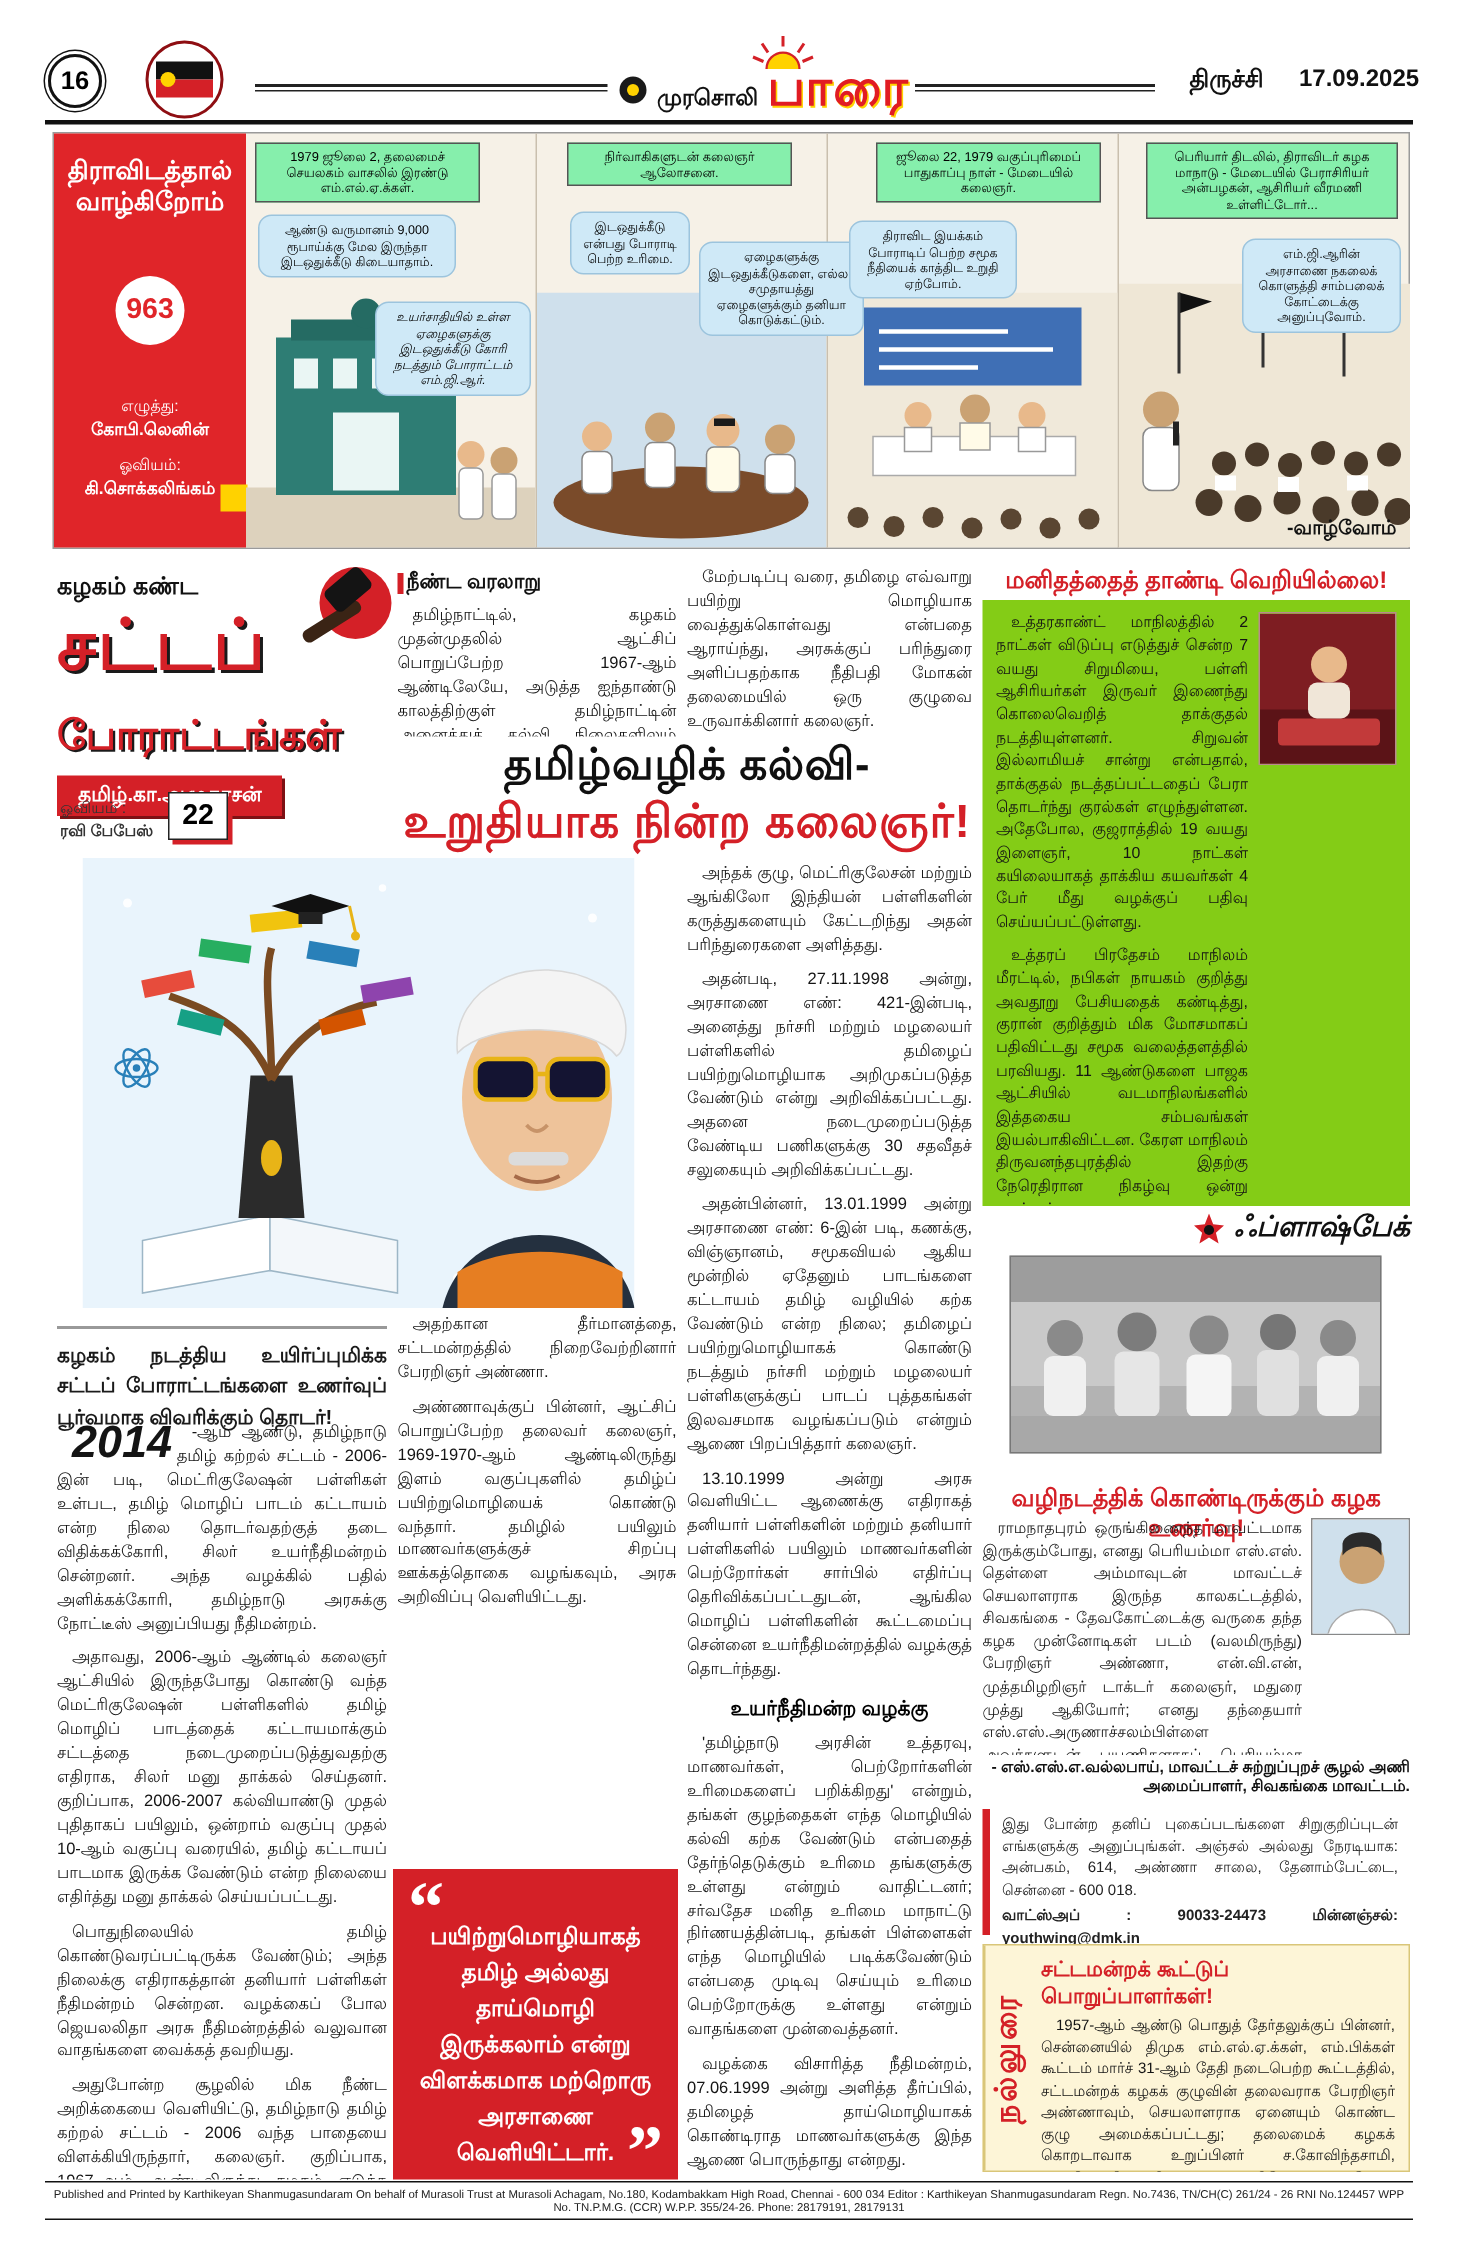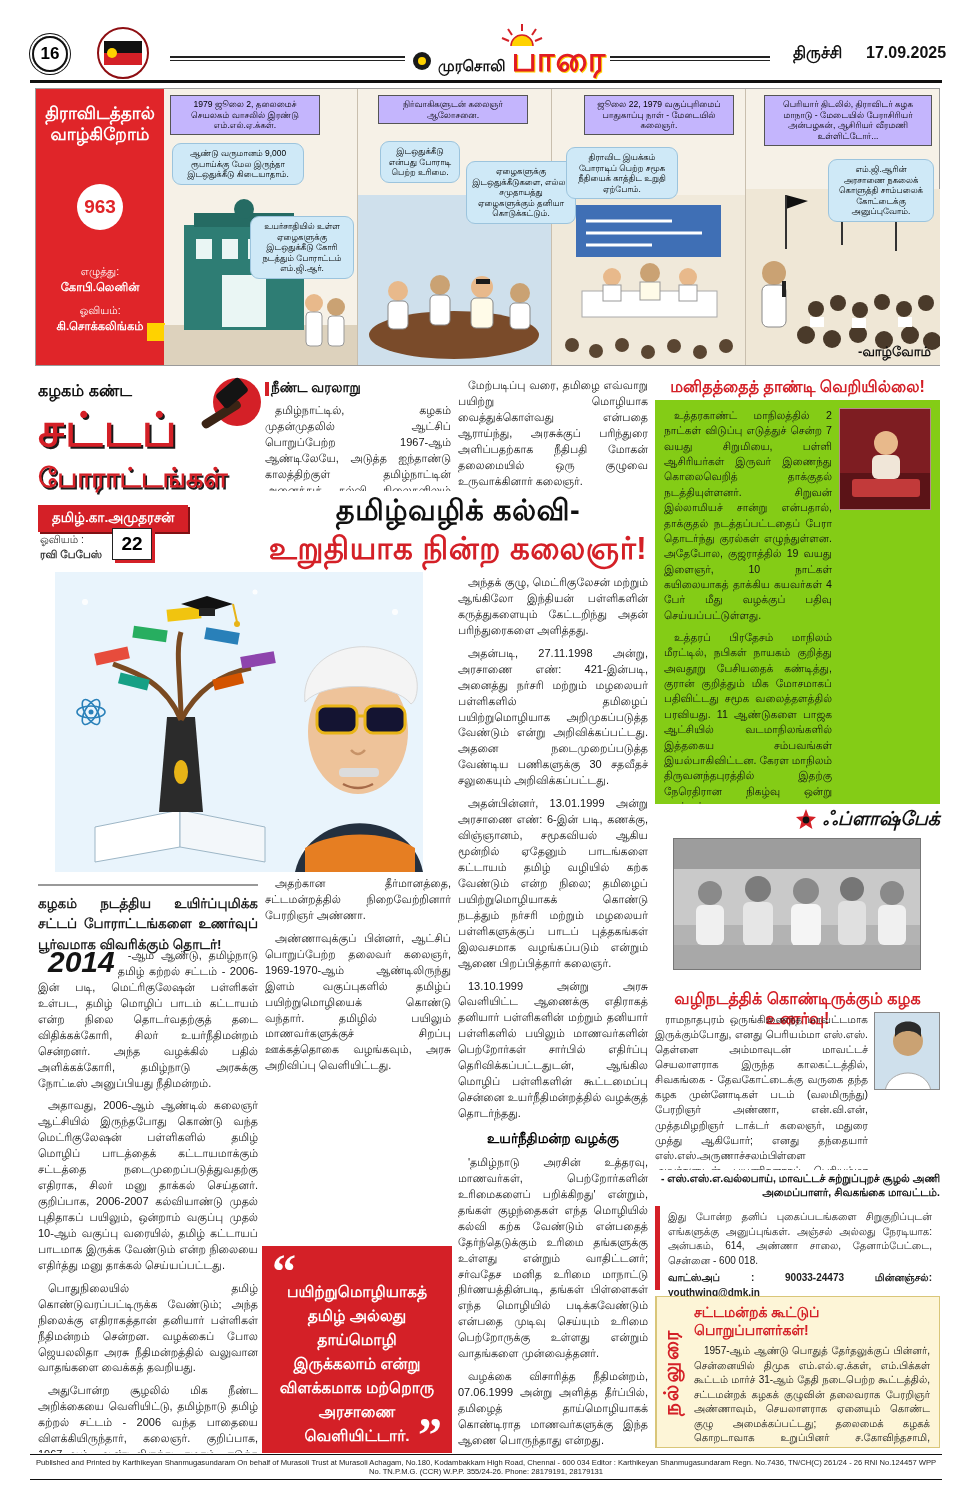--- a/index.html
+++ b/index.html
@@ -17,29 +17,29 @@
   .toprule { height:3px; background:#111; }
 
   
   .comic { border:1px solid #9a9a9a; background:#f6f1e7; }
   .comic-side { background:#e02529; color:#fff; text-align:center; }
   .comic-side .t { font-size:17px; font-weight:bold; line-height:1.25; padding-top:14px; }
   .badge963 { width:46px; height:46px; background:#fff; color:#e02529; border-radius:50%; display:flex; align-items:center; justify-content:center; font-weight:900; font-size:19px; margin:38px auto 0; }
   .credits { font-size:10.5px; line-height:1.5; margin-top:34px; }
   .credits b { font-size:11.5px; }
   .panel { position:absolute; top:0; bottom:0; border-right:1px solid #c9bfae; }
-  .caption { position:absolute; background:#c4b5fd; border:1px solid #555; font-size:8.6px; line-height:1.25; padding:3px 4px; text-align:center; }
+  .caption { position:absolute; background:#86efac; border:1px solid #555; font-size:8.6px; line-height:1.25; padding:3px 4px; text-align:center; }
   .bubble { position:absolute; background:#cfe9f7; border:1px solid #9cc4dd; border-radius:9px; font-size:8.4px; line-height:1.25; padding:4px 5px; text-align:center; }
   .signoff { font-weight:900; font-size:13px; color:#111; }
   .ysq { width:18px; height:18px; background:#ffd200; }
 
   
   .kicker { font-size:16px; font-weight:bold; color:#111; }
   .stitle1 { font-size:47px; font-weight:900; color:#d42027; text-shadow:2px 2px 0 #1a1a1a; letter-spacing:1px; }
-  .stitle2 { font-size:27px; font-weight:900; color:#d42027; text-shadow:1.5px 1.5px 0 #1a1a1a; }
+  .stitle2 { font-size:27px; font-weight:900; color:#d42027; text-shadow:1.5px 1.5px 0 #1a1a1a;margin-top:12px; }
   .ribbon { background:#d42027; color:#fff; font-weight:bold; font-size:13.5px; padding:5px 14px; display:inline-block; box-shadow:2px 2px 0 #7e1114; }
   .partbox { width:40px; height:32px; background:#fff; border:1px solid #222; box-shadow:3px 3px 0 #d42027; display:flex; align-items:center; justify-content:center; font-weight:900; font-size:19px; }
   .artist { font-size:10.5px; color:#333; line-height:1.4; }
 
   
   .headline1 { font-size:29px; font-weight:900; color:#101010; text-align:center; letter-spacing:0.5px; }
   .headline2 { font-size:31px; font-weight:900; color:#d42027; text-align:center; letter-spacing:0.5px; }
   .intro { font-size:13.5px; font-weight:bold; color:#1a1a1a; line-height:1.5; border-top:2px solid #999; padding-top:8px; text-align:justify; }
   .copy { font-size:11px; line-height:1.45; color:#141414; text-align:justify; overflow:hidden; }
   .copy p { margin:0 0 7px; text-indent:10px; }
@@ -243,21 +243,21 @@
             </g>
         </svg>
       </div>
 
       <div class="caption" style="left:6px; top:6px; width:150px;">1979 ஜூலை 2, தலைமைச் செயலகம் வாசலில் இரண்டு எம்.எல்.ஏ.க்கள்.</div>
       <div class="caption" style="left:214px; top:6px; width:150px;">நிர்வாகிகளுடன் கலைஞர் ஆலோசனை.</div>
       <div class="caption" style="left:420px; top:6px; width:150px;">ஜூலை 22, 1979 வகுப்புரிமைப் பாதுகாப்பு நாள் - மேடையில் கலைஞர்.</div>
       <div class="caption" style="left:600px; top:6px; width:168px;">பெரியார் திடலில், திராவிடர் கழக மாநாடு - மேடையில் பேராசிரியர் அன்பழகன், ஆசிரியர் வீரமணி உள்ளிட்டோர்...</div>
 
       <div class="bubble" style="left:8px;  top:54px;  width:132px;">ஆண்டு வருமானம் 9,000 ரூபாய்க்கு மேல இருந்தா இடஒதுக்கீடு கிடையாதாம்.</div>
-      <div class="bubble" style="left:86px; top:127px; width:104px;">உயர்சாதியில் உள்ள ஏழைகளுக்கு இடஒதுக்கீடு கோரி நடத்தும் போராட்டம் எம்.ஜி.ஆர்.</div>
+      <div class="bubble" style="left:86px; top:112px; width:104px;font-style:italic;">உயர்சாதியில் உள்ள ஏழைகளுக்கு இடஒதுக்கீடு கோரி நடத்தும் போராட்டம் எம்.ஜி.ஆர்.</div>
       <div class="bubble" style="left:216px; top:52px; width:80px;">இடஒதுக்கீடு என்பது போராடி பெற்ற உரிமை.</div>
       <div class="bubble" style="left:302px; top:72px; width:110px;">ஏழைகளுக்கு இடஒதுக்கீடுகளை, எல்லா சமுதாயத்து ஏழைகளுக்கும் தனியா கொடுக்கட்டும்.</div>
       <div class="bubble" style="left:402px; top:58px; width:112px;">திராவிட இயக்கம் போராடிப் பெற்ற சமூக நீதியைக் காத்திட உறுதி ஏற்போம்.</div>
       <div class="bubble" style="left:664px; top:70px; width:106px;">எம்.ஜி.ஆரின் அரசாணை நகலைக் கொளுத்தி சாம்பலைக் கோட்டைக்கு அனுப்புவோம்.</div>
 
       <div class="signoff abs" style="right:10px; bottom:4px;">-வாழ்வோம்</div>
     </div>
   </div>
 
   <div class="abs" style="left:38px; top:382px; width:225px;">

